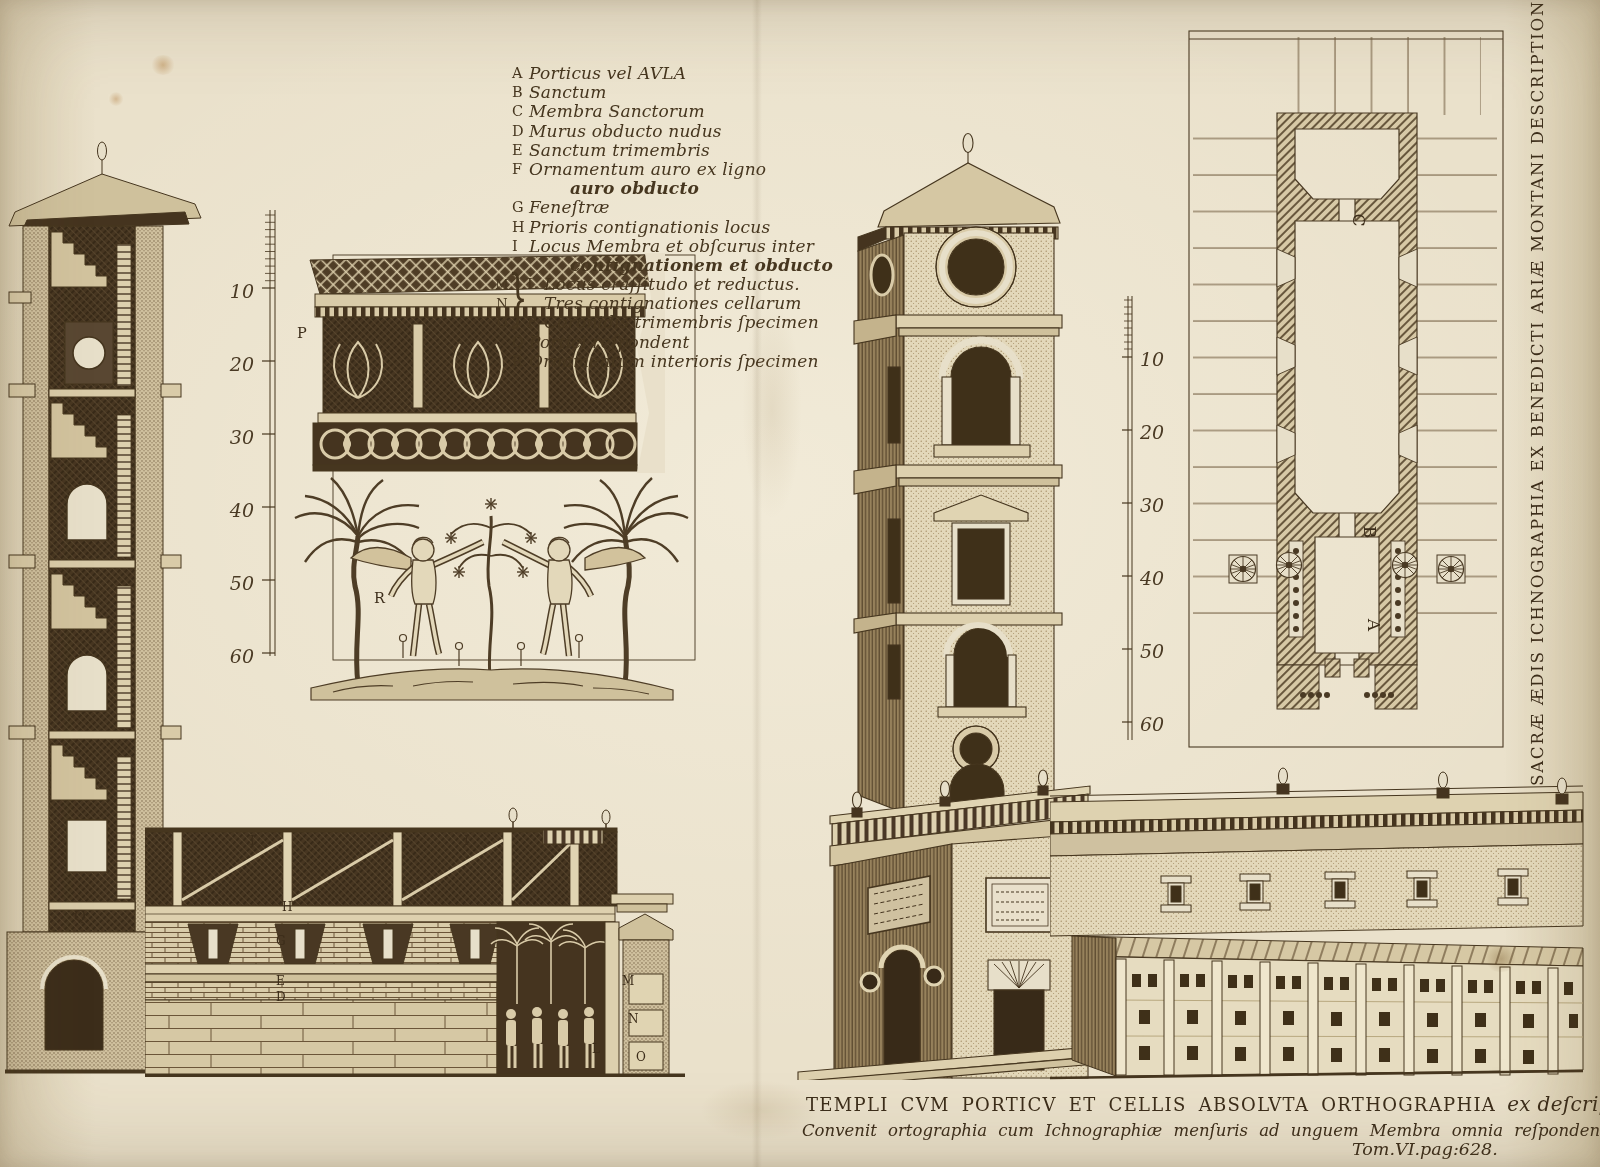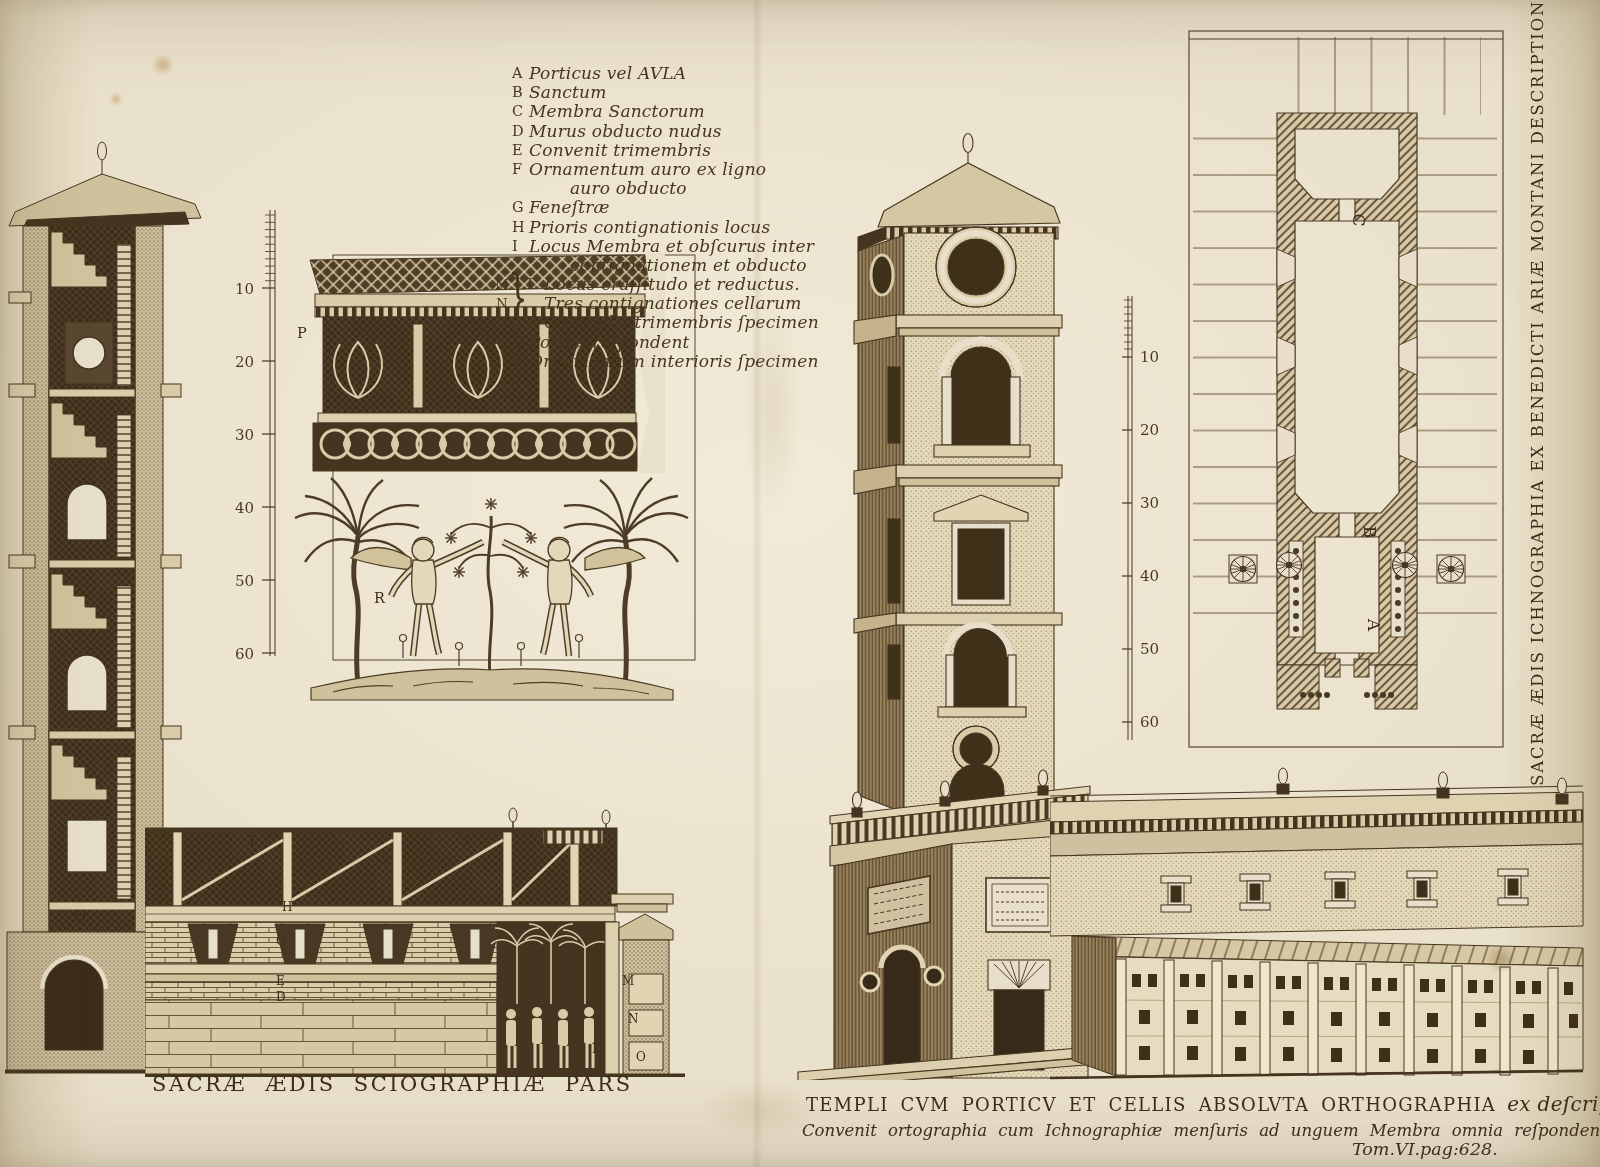--- a/index.html
+++ b/index.html
@@ -12,34 +12,34 @@
   #stage::after{content:"";position:absolute;inset:0;pointer-events:none;
     box-shadow:inset 0 0 90px rgba(96,74,43,.28), inset 0 0 18px rgba(96,74,43,.18);}
   .crease{position:absolute;top:0;left:752px;width:10px;height:100%;
     background:linear-gradient(90deg,transparent,rgba(90,70,40,.10),transparent);}
   .stain{position:absolute;border-radius:50%;pointer-events:none;}
   .abs{position:absolute;}
   svg{display:block;}
   
   .legend{position:absolute;left:512px;top:64px;width:270px;}
   .lg-row{display:flex;height:19.2px;line-height:19.2px;white-space:nowrap;}
-  .lg-row.indent{padding-left:58px;}
+  .lg-row.indent{padding-left:58px;font-weight:bold;}
   .lg-row.braced{padding-left:15px;}
   .lt{width:17px;flex:0 0 17px;font-size:14.5px;font-style:normal;}
   .lx{font-style:italic;font-size:17px;letter-spacing:.2px;}
   .mno{position:absolute;left:-17px;top:211px;width:14px;text-align:center;}
   .mno span{display:block;height:19.2px;line-height:19.2px;font-size:13px;}
   .brace{position:absolute;left:-4px;top:203px;font-size:62px;line-height:62px;
     transform:scaleX(.5);transform-origin:left center;font-family:"DejaVu Serif",serif;}
   
   .mark{position:absolute;font-size:14.5px;font-family:"DejaVu Serif",serif;color:#3c2d1a;}
   .mark.sm{font-size:12px;}
   .mark.rot{transform:rotate(90deg);font-size:17px;}
   
-  .tick{position:absolute;font-size:15px;color:#4a3a24;width:26px;text-align:right;}
+  .tick{position:absolute;font-size:19px;font-style:italic;color:#4a3a24;width:26px;text-align:right;}
   .tick.rt{text-align:left;}
   
   .cap-left{position:absolute;left:152px;top:1072px;font-size:21px;letter-spacing:2.5px;word-spacing:9px;white-space:nowrap;color:#3c2d1a;}
   .cap-right{position:absolute;left:806px;top:1092px;white-space:nowrap;color:#3c2d1a;}
   .cap-right .caps{font-size:18px;letter-spacing:1.3px;word-spacing:5px;}
   .cap-right .ital{font-size:20px;font-style:italic;margin-left:6px;letter-spacing:.3px;}
   .cap-line2{position:absolute;left:802px;top:1121px;font-size:16.5px;font-style:italic;word-spacing:6px;white-space:nowrap;color:#3c2d1a;}
   .cap-line3{position:absolute;left:1352px;top:1139px;font-size:17.5px;font-style:italic;color:#3c2d1a;}
   .side-cap{position:absolute;left:1514px;top:18px;width:46px;height:736px;display:flex;align-items:center;justify-content:center;}
   .side-cap span{writing-mode:vertical-rl;transform:rotate(180deg) skewY(-1deg);font-size:16.5px;letter-spacing:1.8px;white-space:nowrap;color:#3c2d1a;}
@@ -786,21 +786,21 @@
   <div class="lg-row">
         <span class="lt">C</span>
         <span class="lx">Membra Sanctorum</span>
       </div>
   <div class="lg-row">
         <span class="lt">D</span>
         <span class="lx">Murus obducto nudus</span>
       </div>
   <div class="lg-row">
         <span class="lt">E</span>
-        <span class="lx">Convenit trimembris</span>
+        <span class="lx">Sanctum trimembris</span>
       </div>
   <div class="lg-row">
         <span class="lt">F</span>
         <span class="lx">Ornamentum auro ex ligno</span>
       </div>
   <div class="lg-row indent">
         <span class="lx">auro obducto</span>
       </div>
   <div class="lg-row">
         <span class="lt">G</span>
@@ -868,21 +868,20 @@
 <span class="mark sm" style="left:276px;top:974px">E</span>
 <span class="mark sm" style="left:276px;top:990px">D</span>
 <span class="mark sm" style="left:592px;top:1042px">L</span>
 <span class="mark sm" style="left:622px;top:974px">M</span>
 <span class="mark sm" style="left:628px;top:1012px">N</span>
 <span class="mark sm" style="left:636px;top:1050px">O</span>
 <span class="mark rot" style="left:1352px;top:210px">C</span>
 <span class="mark rot" style="left:1364px;top:522px">B</span>
 <span class="mark rot" style="left:1368px;top:615px">A</span>
 
-<div class="cap-left">SACRÆ ÆDIS SCIOGRAPHIÆ PARS</div>
 <div class="cap-right">
   <span class="caps">TEMPLI CVM PORTICV ET CELLIS ABSOLVTA ORTHOGRAPHIA</span>
   <span class="ital">ex deſcriptione Bened: Ariæ Montani</span>
 </div>
 <div class="cap-line2">Convenit ortographia cum Ichnographiæ menſuris ad unguem Membra omnia reſpondent Architecture Iſraelitarum.</div>
 <div class="cap-line3">Tom.VI.pag:628.</div>
 <div class="side-cap">
       <span>SACRÆ ÆDIS ICHNOGRAPHIA EX BENEDICTI ARIÆ MONTANI DESCRIPTIONE</span>
     </div>
 

